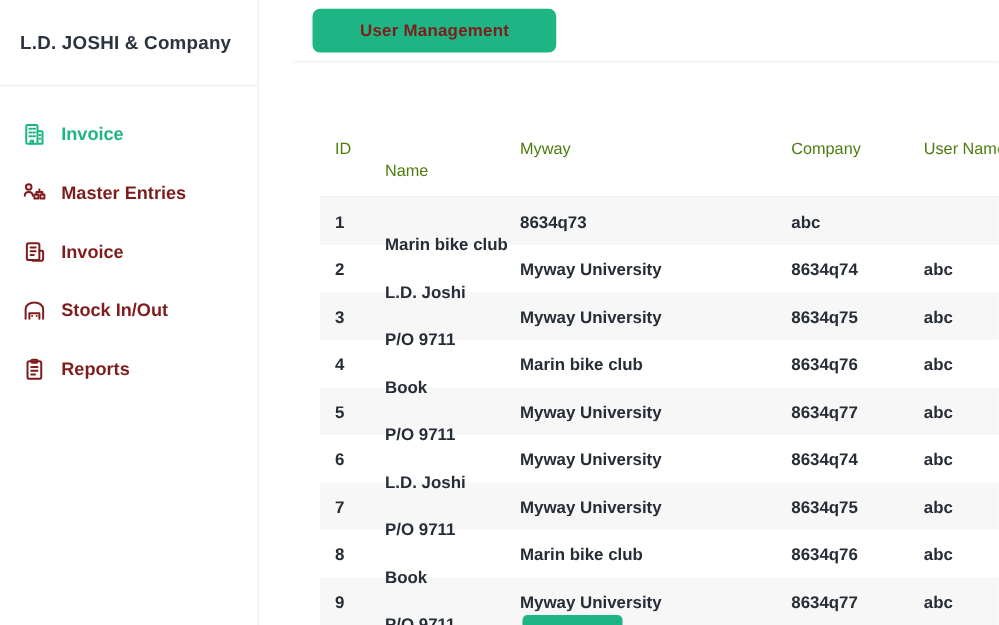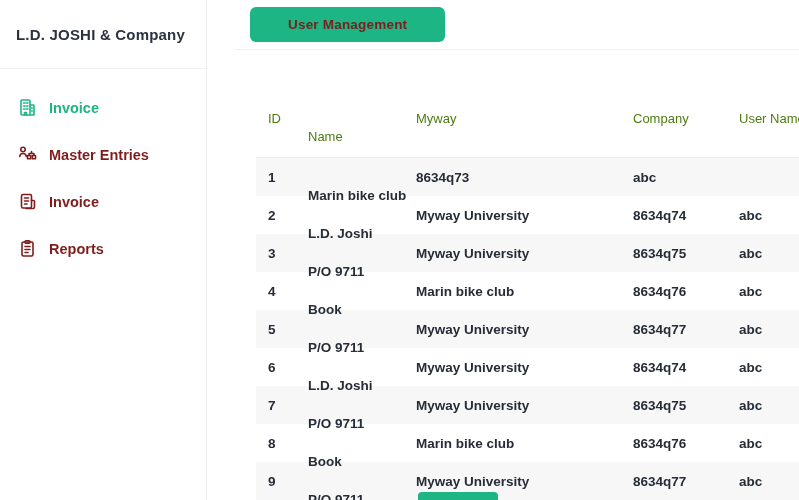--- a/index.html
+++ b/index.html
@@ -129,20 +129,30 @@
               <rect x="4.5" y="3.5" width="10" height="13.5" rx="1.5"></rect>
               <path d="M7.5 7h4M7.5 10h4M7.5 13h2.5"></path>
               <path d="M14.5 9.5h2a1 1 0 0 1 1 1V16a1.5 1.5 0 0 1-1.5 1.5H9"></path>
             </svg>
           </span>
           <span>Invoice</span>
         </div>
         <div class="menu-item">
           <span class="icon">
             <svg viewBox="0 0 21 21">
+              <path d="M3.5 17V9.2c0-2.9 3.1-5.2 7-5.2s7 2.3 7 5.2V17"></path>
+              <path d="M6.5 17v-4.5h8V17"></path>
+              <path d="M8.7 14.8h.01M12.3 14.8h.01"></path>
+            </svg>
+          </span>
+          <span>Stock In/Out</span>
+        </div>
+        <div class="menu-item">
+          <span class="icon">
+            <svg viewBox="0 0 21 21">
               <rect x="5" y="4" width="11" height="14" rx="1.5"></rect>
               <rect x="8" y="2.8" width="5" height="2.4" rx="1"></rect>
               <path d="M8 8.5h5M8 11.5h5M8 14.5h3"></path>
             </svg>
           </span>
           <span>Reports</span>
         </div>
       </nav>
   </aside>
 

